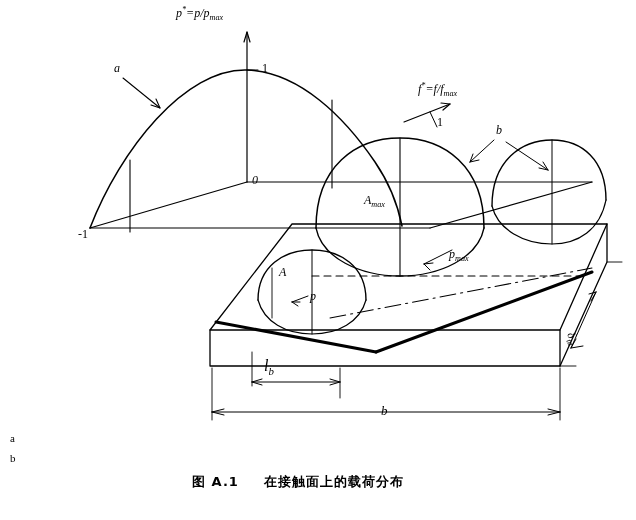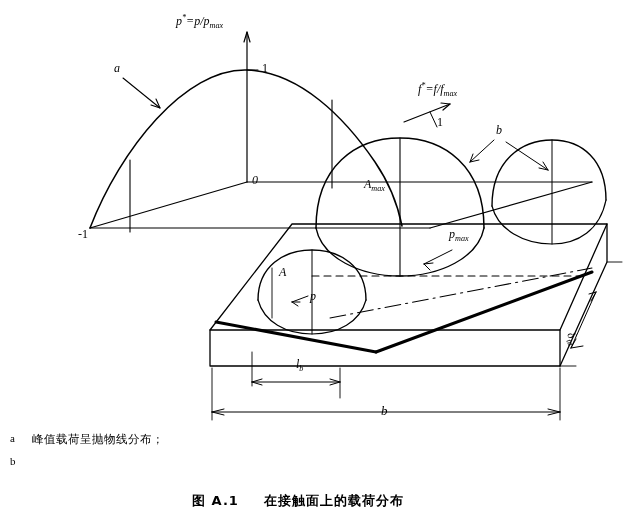--- a/index.html
+++ b/index.html
@@ -49,21 +49,21 @@
     font-size: 11px;
   }
   .note-text {
     font-family: "DejaVu Sans", sans-serif;
     font-size: 11.5px;
     letter-spacing: 0.5px;
   }
   .caption {
     position: absolute;
     left: 0;
-    top: 492px;
+    top: 473px;
     width: 596px;
     text-align: center;
     font-family: "DejaVu Sans", sans-serif;
     font-weight: bold;
     font-size: 13px;
     letter-spacing: 1px;
   }
   .caption .cap-gap { display: inline-block; width: 14px; }
   sub { font-size: 0.68em; }
   sup { font-size: 0.68em; }
@@ -154,69 +154,68 @@
       <path d="M 607 262 L 622 262" stroke-width="0.9"></path>
       <path d="M 560 366 L 576 366" stroke-width="0.9"></path>
       <path d="M 596 292 L 571 348" stroke-width="1.0"></path>
       <path d="M 596 292 L 591 301 M 596 292 L 589 294" stroke-width="1.0"></path>
       <path d="M 571 348 L 576 339 M 571 348 L 583 346" stroke-width="1.0"></path>
 
     </g>
   </svg>
 
   
-  <div class="lbl italic" style="left:176px; top:6px; font-size:12px;margin-top:8px;">
+  <div class="lbl italic" style="left:176px; top:6px; font-size:12px;">
     
     <span>p</span><sup>*</sup><span>=</span><span>p</span>/<span>p</span><sub>max</sub>
   </div>
 
   <div class="lbl italic" style="left:418px; top:82px; font-size:12px;font-style:italic;">
     
     <span>f</span><sup>*</sup><span>=</span><span>f</span>/<span>f</span><sub>max</sub>
   </div>
 
   <div class="lbl" style="left:262px; top:62px; font-size:12px;">1</div>
   <div class="lbl" style="left:437px; top:116px; font-size:12px;">1</div>
   <div class="lbl italic" style="left:252px; top:174px; font-size:12px;">0</div>
   <div class="lbl" style="left:78px; top:228px; font-size:12px;">-1</div>
 
   <div class="lbl italic" style="left:114px; top:62px; font-size:12px;">a</div>
   <div class="lbl italic" style="left:496px; top:124px; font-size:12px;">b</div>
 
-  <div class="lbl italic" style="left:364px; top:178px; font-size:12px;">
+  <div class="lbl italic" style="left:364px; top:194px; font-size:12px;">
     
     <span>A</span><sub>max</sub>
   </div>
 
-  <div class="lbl italic" style="left:449px; top:228px; font-size:12px;">
+  <div class="lbl italic" style="left:449px; top:248px; font-size:12px;">
     
     <span>p</span><sub>max</sub>
   </div>
 
   <div class="lbl italic" style="left:279px; top:266px; font-size:12px;">A</div>
   <div class="lbl italic" style="left:310px; top:290px; font-size:12px;">p</div>
 
-  <div class="lbl italic" style="left:296px; top:358px; font-size:12px;font-style:italic;">
+  <div class="lbl italic" style="left:264px; top:358px; font-size:16px;font-style:italic;">
     
     <span>l</span><sub>b</sub>
   </div>
 
   <div class="lbl italic" style="left:381px; top:404px; font-size:13px;">b</div>
 
   <div class="lbl italic" style="left:576px; top:330px; font-size:12px; transform: rotate(65deg); transform-origin: left top;">
     
     <span>δ</span><sub>ta</sub>
   </div>
 
 </div>
 
 <div class="notes">
   <div class="note-row">
     <span class="note-mark">a</span>
-    <span class="note-text">峰值载荷呈抛物线分布；</span>
   </div>
   <div class="note-row">
     <span class="note-mark">b</span>
   </div>
 </div>
 
 <div class="caption">
   <span>图 A.1</span>
   <span class="cap-gap"></span>
   <span>在接触面上的载荷分布</span>

